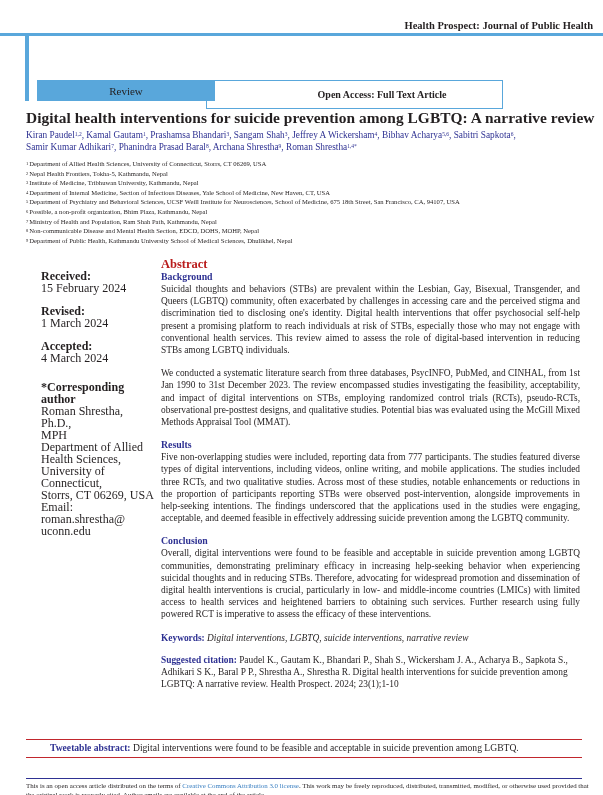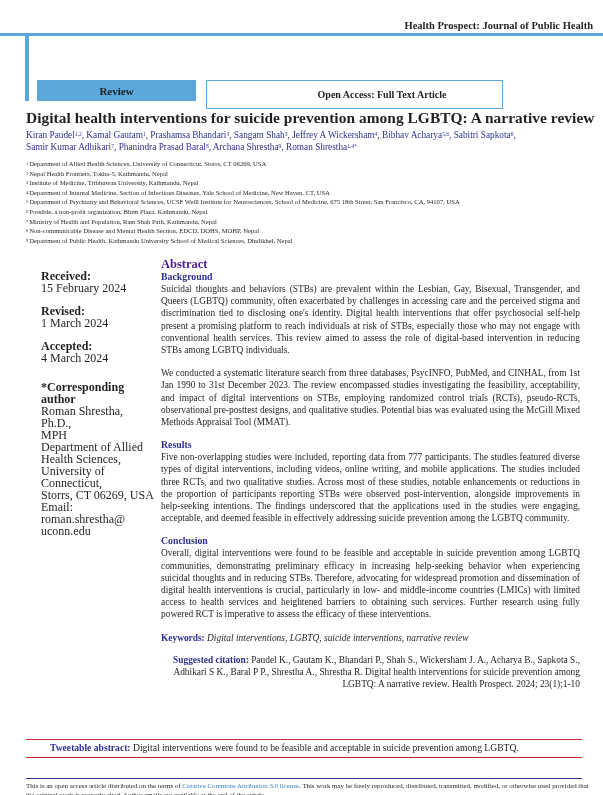--- a/index.html
+++ b/index.html
@@ -3,47 +3,47 @@
   <meta charset="utf-8">
   <style>
     * { margin: 0; padding: 0; box-sizing: border-box; }
     html, body { width: 603px; height: 795px; background: #ffffff; overflow: hidden; }
     body { position: relative; font-family: "Liberation Serif", "DejaVu Serif", serif; color: #231f20; }
 
     .journal-name { position: absolute; right: 10px; top: 20px; font-size: 10.5px; font-weight: bold; color: #231f20; }
     .top-rule { position: absolute; left: 0; top: 33px; width: 603px; height: 3px; background: #59a7db; }
     .left-vrule { position: absolute; left: 25px; top: 36px; width: 4px; height: 65px; background: #59a7db; }
 
-    .review-badge { position: absolute; left: 37px; top: 80px; width: 159px; height: 21px; background: #59a7db;
-      display: flex; align-items: center; justify-content: center; font-size: 11px; font-weight: bold; color: #231f20; }
+    .review-badge { position: absolute; left: 37px; top: 80px; width: 178px; height: 21px; background: #59a7db;
+      display: flex; align-items: center; justify-content: center; font-size: 11px; font-weight: normal; color: #231f20; }
     .oa-box { position: absolute; left: 206px; top: 80px; width: 297px; height: 29px; border: 1px solid #59a7db;
       display: flex; align-items: center; justify-content: center; font-size: 10px; font-weight: bold; color: #231f20; padding-left: 55px; }
 
     .title { position: absolute; left: 26px; top: 109px; font-size: 15.4px; font-weight: bold; color: #231f20; white-space: nowrap; letter-spacing: 0.05px; }
     .authors { position: absolute; left: 26px; top: 129px; width: 560px; font-size: 9.3px; line-height: 12px; color: #2e3192; }
     .authors sup { font-size: 5.5px; vertical-align: top; position: relative; top: -1px; }
 
     .affils { position: absolute; left: 26px; top: 159px; width: 570px; font-size: 6.6px; line-height: 9.6px; color: #231f20; }
     .affils sup { font-size: 4.5px; vertical-align: top; margin-right: 1px; }
 
     .sidebar { position: absolute; left: 41px; top: 270px; width: 115px; font-size: 12px; line-height: 12px; color: #231f20; }
     .sidebar .lbl { font-weight: bold; }
     .sidebar .blk { margin-bottom: 11px; }
     .sidebar .doi { font-weight: bold; margin-top: 8px; }
 
     .abstract { position: absolute; left: 161px; top: 258px; width: 419px; color: #231f20; }
-    .abs-title { font-size: 12.5px; font-weight: bold; color: #4c1d95; line-height: 13px; }
+    .abs-title { font-size: 12.5px; font-weight: bold; color: #b91c1c; line-height: 13px; }
     .sec-head { font-size: 9.8px; font-weight: bold; color: #2e3192; line-height: 12px; }
     .sec-text { font-size: 9.4px; line-height: 12.2px; text-align: justify; }
     .sec { margin-bottom: 11px; }
 
     .keywords { font-size: 9.4px; line-height: 12px; margin-top: 3px; }
     .keywords .k-lbl { font-weight: bold; color: #2e3192; }
     .keywords .k-val { font-style: italic; }
-    .citation { font-size: 9.4px; line-height: 12px; margin-top: 10px; text-align: right; }
+    .citation { font-size: 9.4px; line-height: 12px; margin-top: 10px; text-align: left; }
     .citation .c-lbl { font-weight: bold; color: #2e3192; }
 
     .tweet-top { position: absolute; left: 26px; top: 739px; width: 556px; height: 1px; background: #c1272d; }
     .tweet { position: absolute; left: 50px; top: 742px; font-size: 9.6px; white-space: nowrap; }
     .tweet .t-lbl { font-weight: bold; color: #2e3192; }
     .tweet-bot { position: absolute; left: 26px; top: 757px; width: 556px; height: 1px; background: #c1272d; }
 
     .license-rule { position: absolute; left: 26px; top: 778px; width: 556px; height: 1px; background: #2e3192; }
     .license { position: absolute; left: 26px; top: 781px; width: 570px; font-size: 6.9px; line-height: 9px; color: #231f20; }
     .license .lic-link { color: #3a7fc1; }

